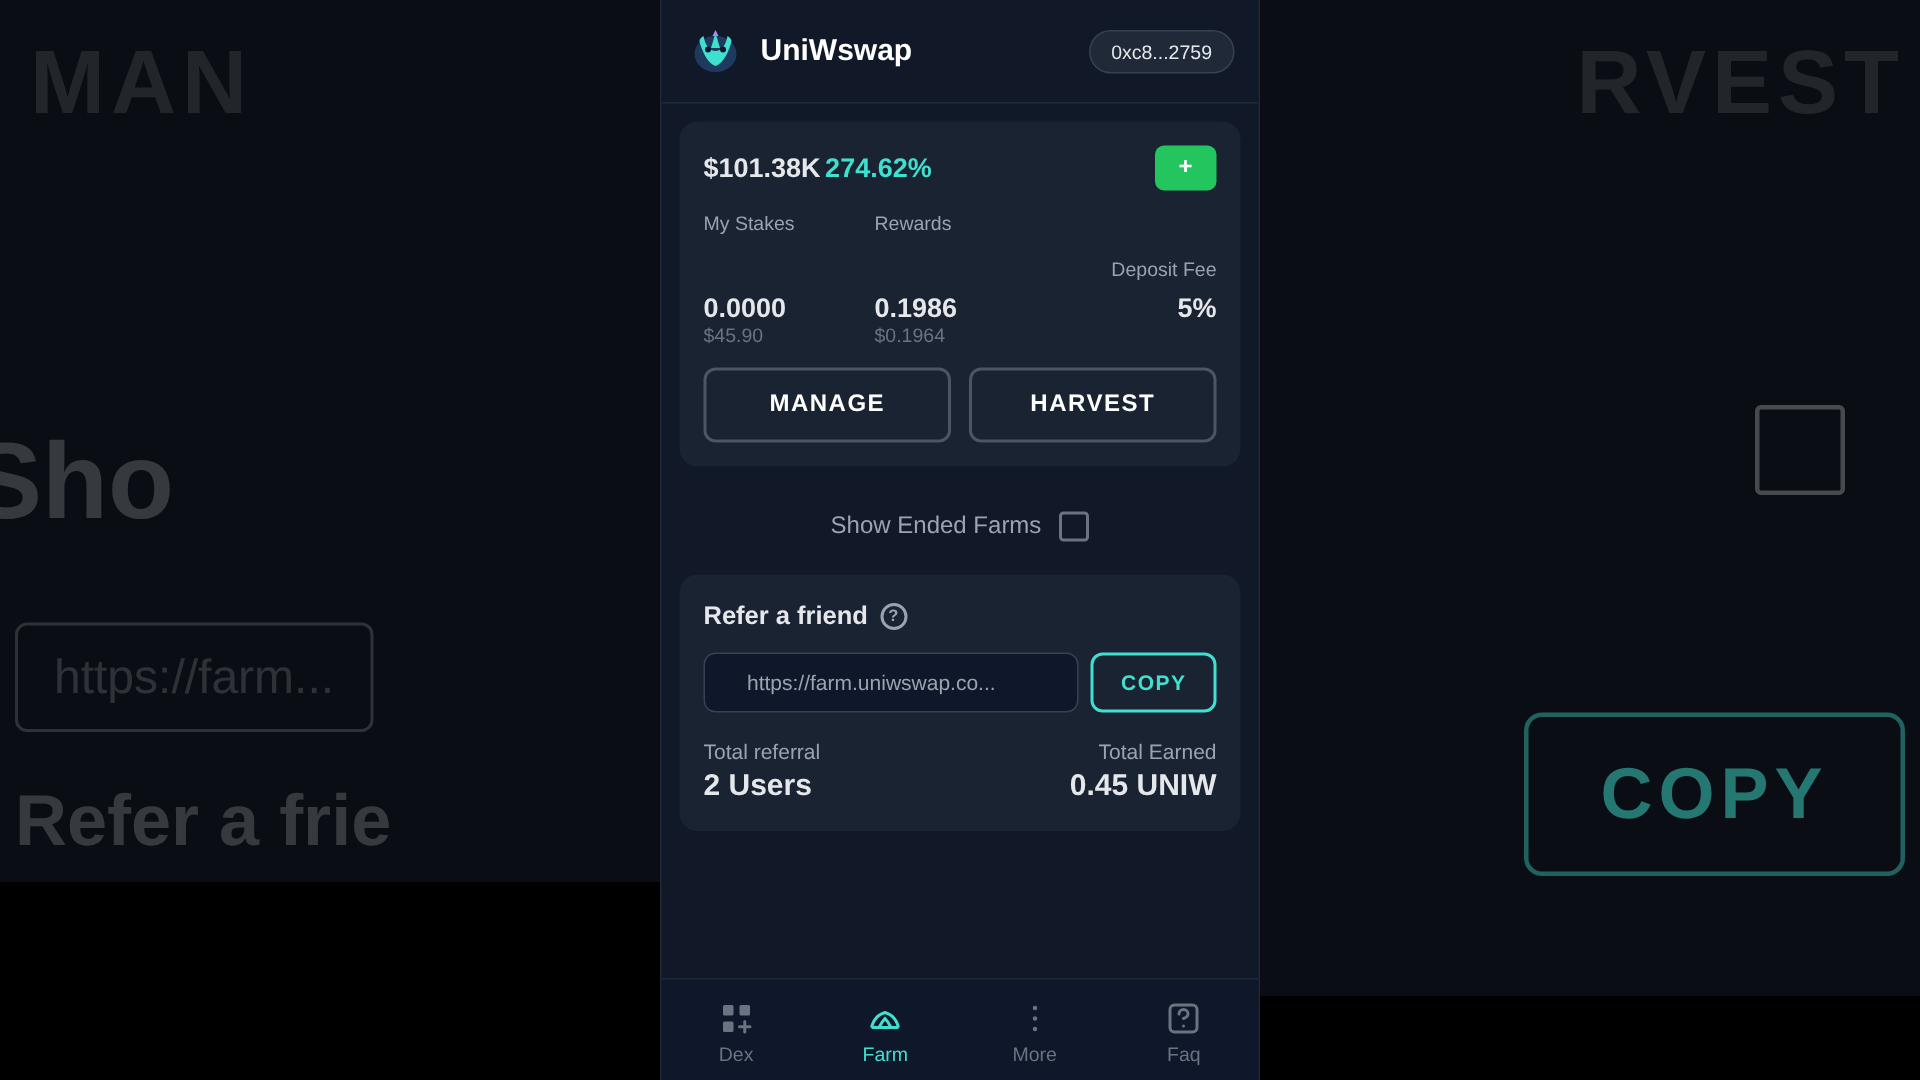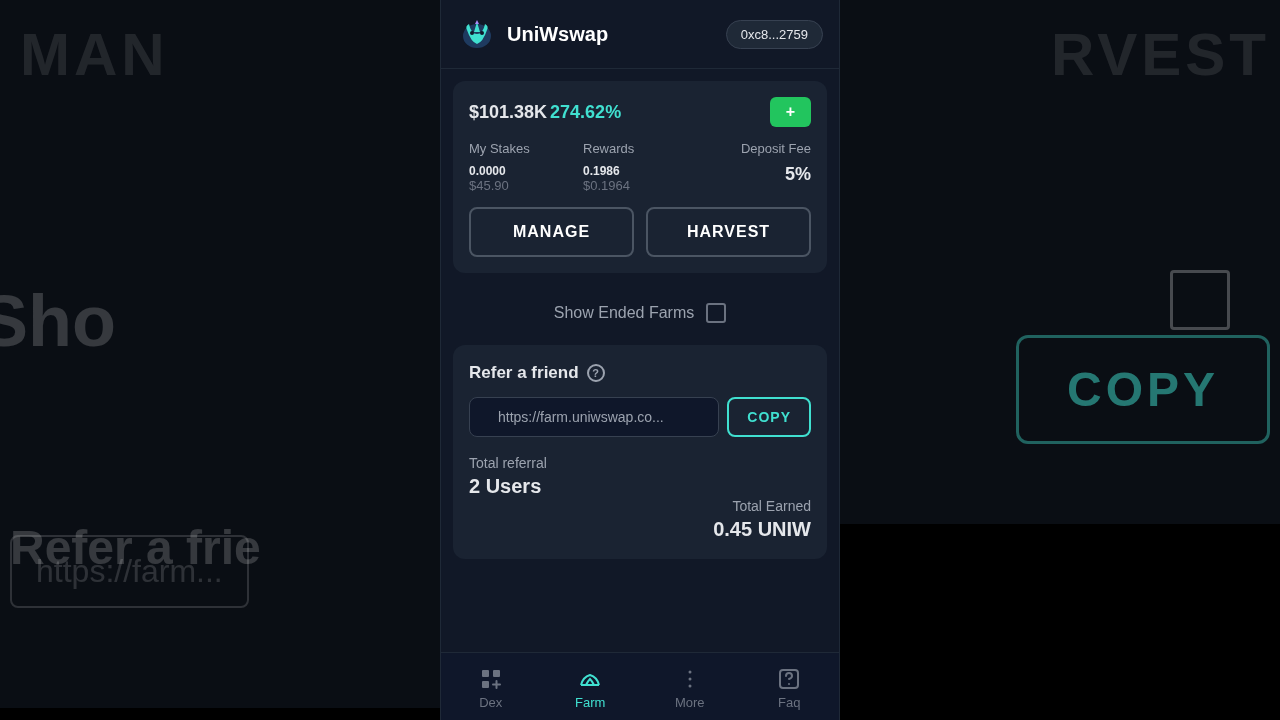--- a/index.html
+++ b/index.html
@@ -9,31 +9,31 @@
       background: #000;
       font-family: -apple-system, BlinkMacSystemFont, 'Segoe UI', sans-serif;
       overflow: hidden;
       position: relative;
     }
 
     
     .bg-left {
       position: absolute;
       left: 0; top: 0;
-      width: 440px; height: 708px;
+      width: 440px; height: 588px;
       background: #0a0e14;
       display: flex;
       flex-direction: column;
       align-items: center;
       justify-content: center;
     }
     .bg-right {
       position: absolute;
       right: 0; top: 0;
-      width: 440px; height: 524px;
+      width: 440px; height: 664px;
       background: #0a0e14;
       display: flex;
       flex-direction: column;
       align-items: center;
       justify-content: center;
     }
     .bg-left-top { position: absolute; top: 20px; left: 20px; font-size: 60px; color: rgba(255,255,255,0.1); font-weight: 800; letter-spacing: 4px;}
     .bg-left-middle { position: absolute; top: 280px; left: -20px; font-size: 72px; color: rgba(255,255,255,0.18); font-weight: 800; }
     .bg-left-referral { position: absolute; top: 520px; left: 10px; font-size: 48px; color: rgba(255,255,255,0.18); font-weight: 700; text-align: center; }
     .bg-left-url { position: absolute; bottom: 100px; left: 10px; }
@@ -159,33 +159,33 @@
     .farm-headers {
       display: flex;
       gap: 0;
       margin-bottom: 8px;
     }
     .farm-header-col {
       flex: 1;
       color: #9ca3af;
       font-size: 13px;
     }
-    .farm-header-col:last-child { text-align: right; }
+    .farm-header-col:last-child { text-align: right; margin-top: 31px; }
 
     .farm-values-row {
       display: flex;
       align-items: flex-start;
       margin-bottom: 6px;
     }
     .farm-val-col {
       flex: 1;
     }
     .farm-val-primary {
       color: #e5e7eb;
-      font-size: 12px;
+      font-size: 18px;
       font-weight: 600;
     }
     .farm-val-secondary {
       color: #6b7280;
       font-size: 13px;
     }
     .farm-val-col:last-child {
       text-align: right;
     }
     .farm-val-col:last-child .farm-val-primary {
@@ -297,21 +297,20 @@
       color: #40e0d0;
       font-size: 14px;
       font-weight: 700;
       letter-spacing: 1px;
       cursor: pointer;
     }
 
     .refer-stats {
       display: flex;
       justify-content: space-between;
-      flex-direction: column;
     }
     .refer-stat-col {}
     .refer-stat-label {
       color: #9ca3af;
       font-size: 14px;
       margin-bottom: 4px;
     }
     .refer-stat-value {
       color: #e5e7eb;
       font-size: 20px;

